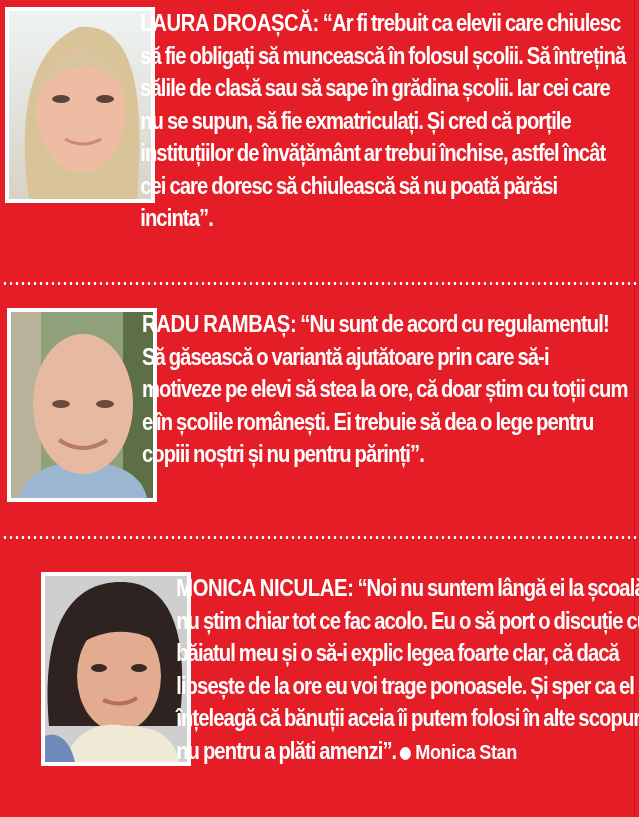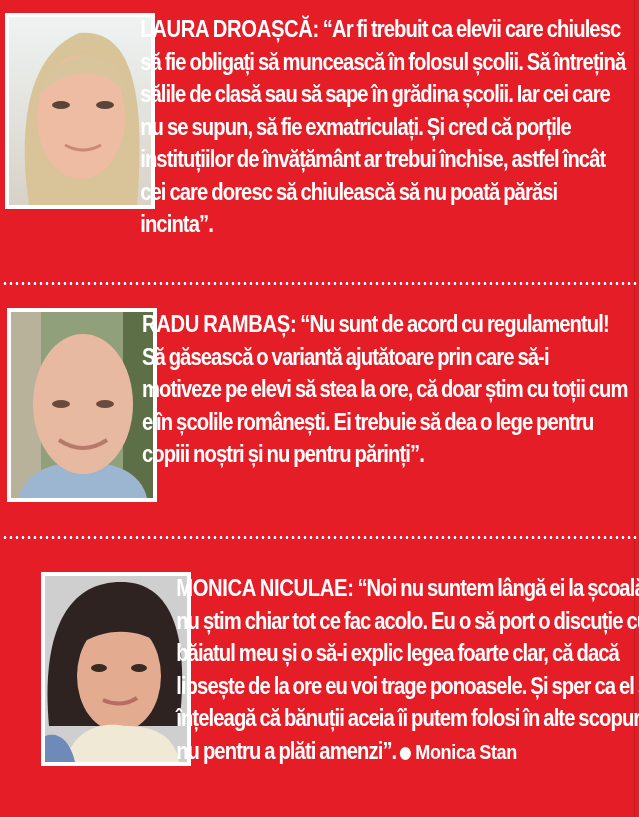--- a/index.html
+++ b/index.html
@@ -45,21 +45,21 @@
       display: inline-block; width: 13px; height: 13px; border-radius: 50%;
       background: #fff; margin: 0 5px 0 4px; vertical-align: -1px;
     }
     .byline { font-size: 21px; letter-spacing: -0.4px; }
   </style>
 </head>
 <body>
 
 <div class="edge-line"></div>
 
-<div class="quote-block" style="top:13px;">
+<div class="quote-block" style="top:7px;">
   <div class="photo" style="width:150px;height:196px;margin-left:5px;">
     <svg width="142" height="188" viewBox="0 0 142 188">
       <defs>
         <linearGradient id="bg1" x1="0" y1="0" x2="0" y2="1">
           <stop offset="0" stop-color="#eef3f2"></stop>
             <stop offset="1" stop-color="#d8d2c8"></stop>
         </linearGradient>
       </defs>
       <rect width="142" height="188" fill="url(#bg1)"></rect>
       <path d="M20 188 C10 120 14 40 70 16 C128 10 136 90 128 188 Z" fill="#d9c49a"></path>

